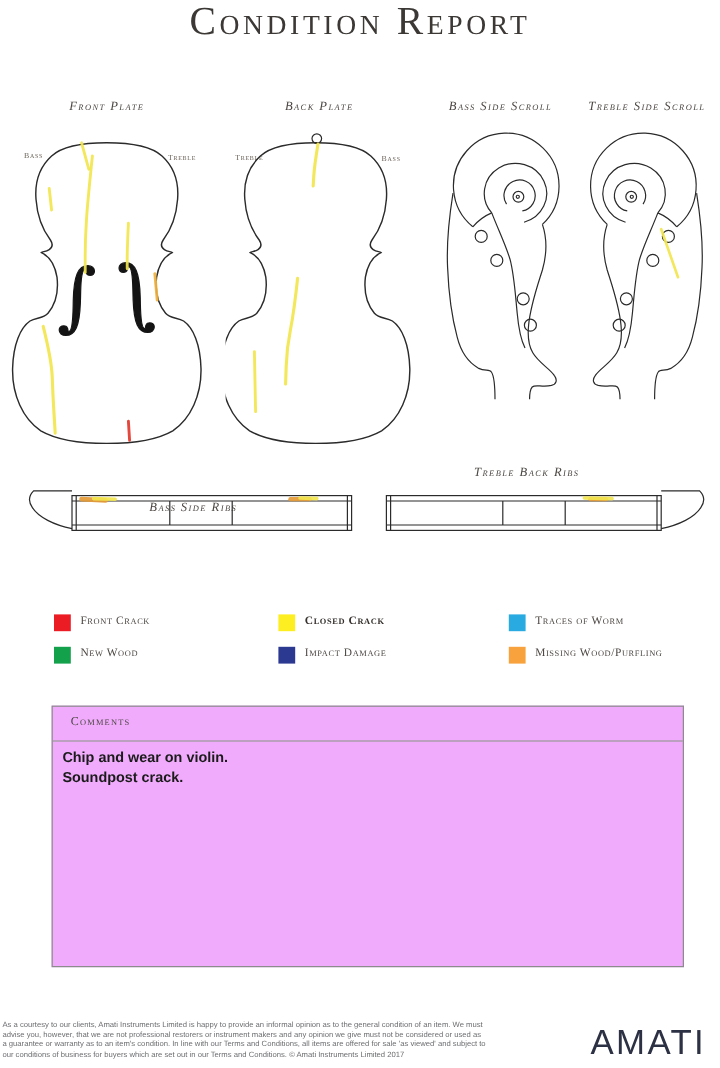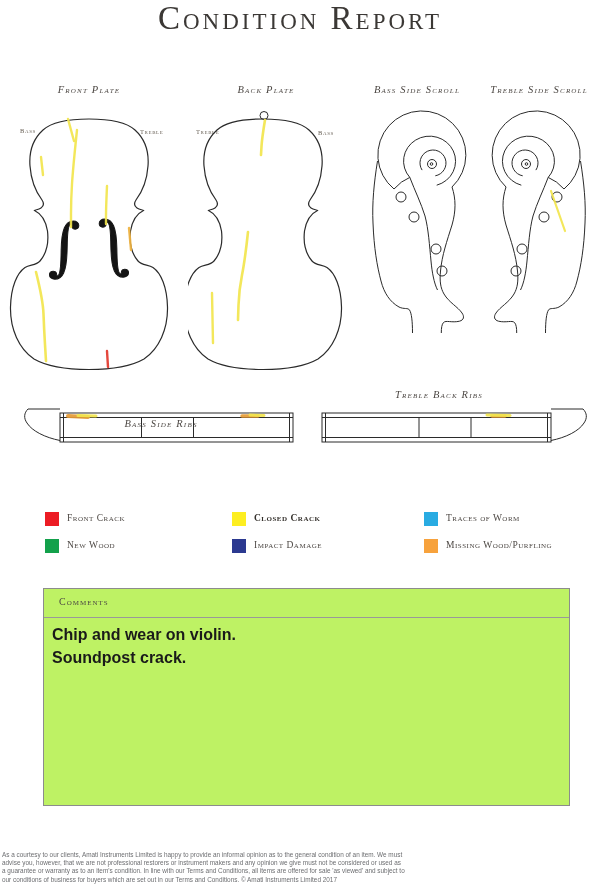--- a/index.html
+++ b/index.html
@@ -11,26 +11,26 @@
   .seclabel{font-variant:small-caps;font-size:10.5px;letter-spacing:1.2px;color:#4c4743;text-align:center;font-style:italic;}
   .edgelabel{font-variant:small-caps;font-size:6.5px;letter-spacing:0.6px;color:#6a6258;}
   svg{display:block;}
   .ol{stroke:#2b2b2b;stroke-width:1.2;fill:none;}
   .ol2{stroke:#2b2b2b;stroke-width:1;fill:none;}
   .legend-item{position:absolute;height:16px;}
   .swatch{position:absolute;left:0;top:0;width:14px;height:14px;display:inline-block;}
   .legend-label{position:absolute;left:22px;top:1px;font-variant:small-caps;font-size:9.5px;
                 letter-spacing:0.5px;color:#4c4743;white-space:nowrap;}
   .legend-label.bold{font-weight:bold;color:#35312d;}
-  #comments-box{left:43px;top:588px;width:525px;height:216px;border:1.5px solid #8c8c8c;background:#bef264;}
+  #comments-box{left:43px;top:588px;width:525px;height:216px;border:1.5px solid #8c8c8c;background:#f0abfc;}
   #comments-header{height:28px;border-bottom:1px solid #999;position:relative;}
   #comments-header span{position:absolute;left:15px;top:7px;font-variant:small-caps;font-size:10px;
                         letter-spacing:1px;color:#4c4743;}
   #comments-text{padding:5px 8px;font-family:"Liberation Sans",sans-serif;font-weight:bold;
-                 font-size:16px;line-height:1.45;color:#1a1a1a;}
+                 font-size:12px;line-height:1.45;color:#1a1a1a;}
   .footer-line{font-family:"Liberation Sans",sans-serif;font-size:6.4px;line-height:8.2px;
                color:#6d6e71;white-space:nowrap;}
   #footer-block{left:2px;top:851px;width:470px;}
   #logo{left:492px;top:853px;font-family:"Liberation Sans",sans-serif;font-size:29px;
         letter-spacing:2px;color:#2c3144;white-space:nowrap;}
   .fhole{font-family:"DejaVu Serif",serif;}
 </style>
 </head>
 <body>
 
@@ -175,14 +175,15 @@
       <div>Soundpost crack.</div>
     </div>
   </div>
 
   <div class="abs" id="footer-block">
     <div class="footer-line">As a courtesy to our clients, Amati Instruments Limited is happy to provide an informal opinion as to the general condition of an item. We must</div>
     <div class="footer-line">advise you, however, that we are not professional restorers or instrument makers and any opinion we give must not be considered or used as</div>
     <div class="footer-line">a guarantee or warranty as to an item's condition. In line with our Terms and Conditions, all items are offered for sale 'as viewed' and subject to</div>
     <div class="footer-line">our conditions of business for buyers which are set out in our Terms and Conditions. © Amati Instruments Limited 2017</div>
   </div>
+  <div class="abs" id="logo">AMATI</div>
 
 </div>
 
 </body></html>

